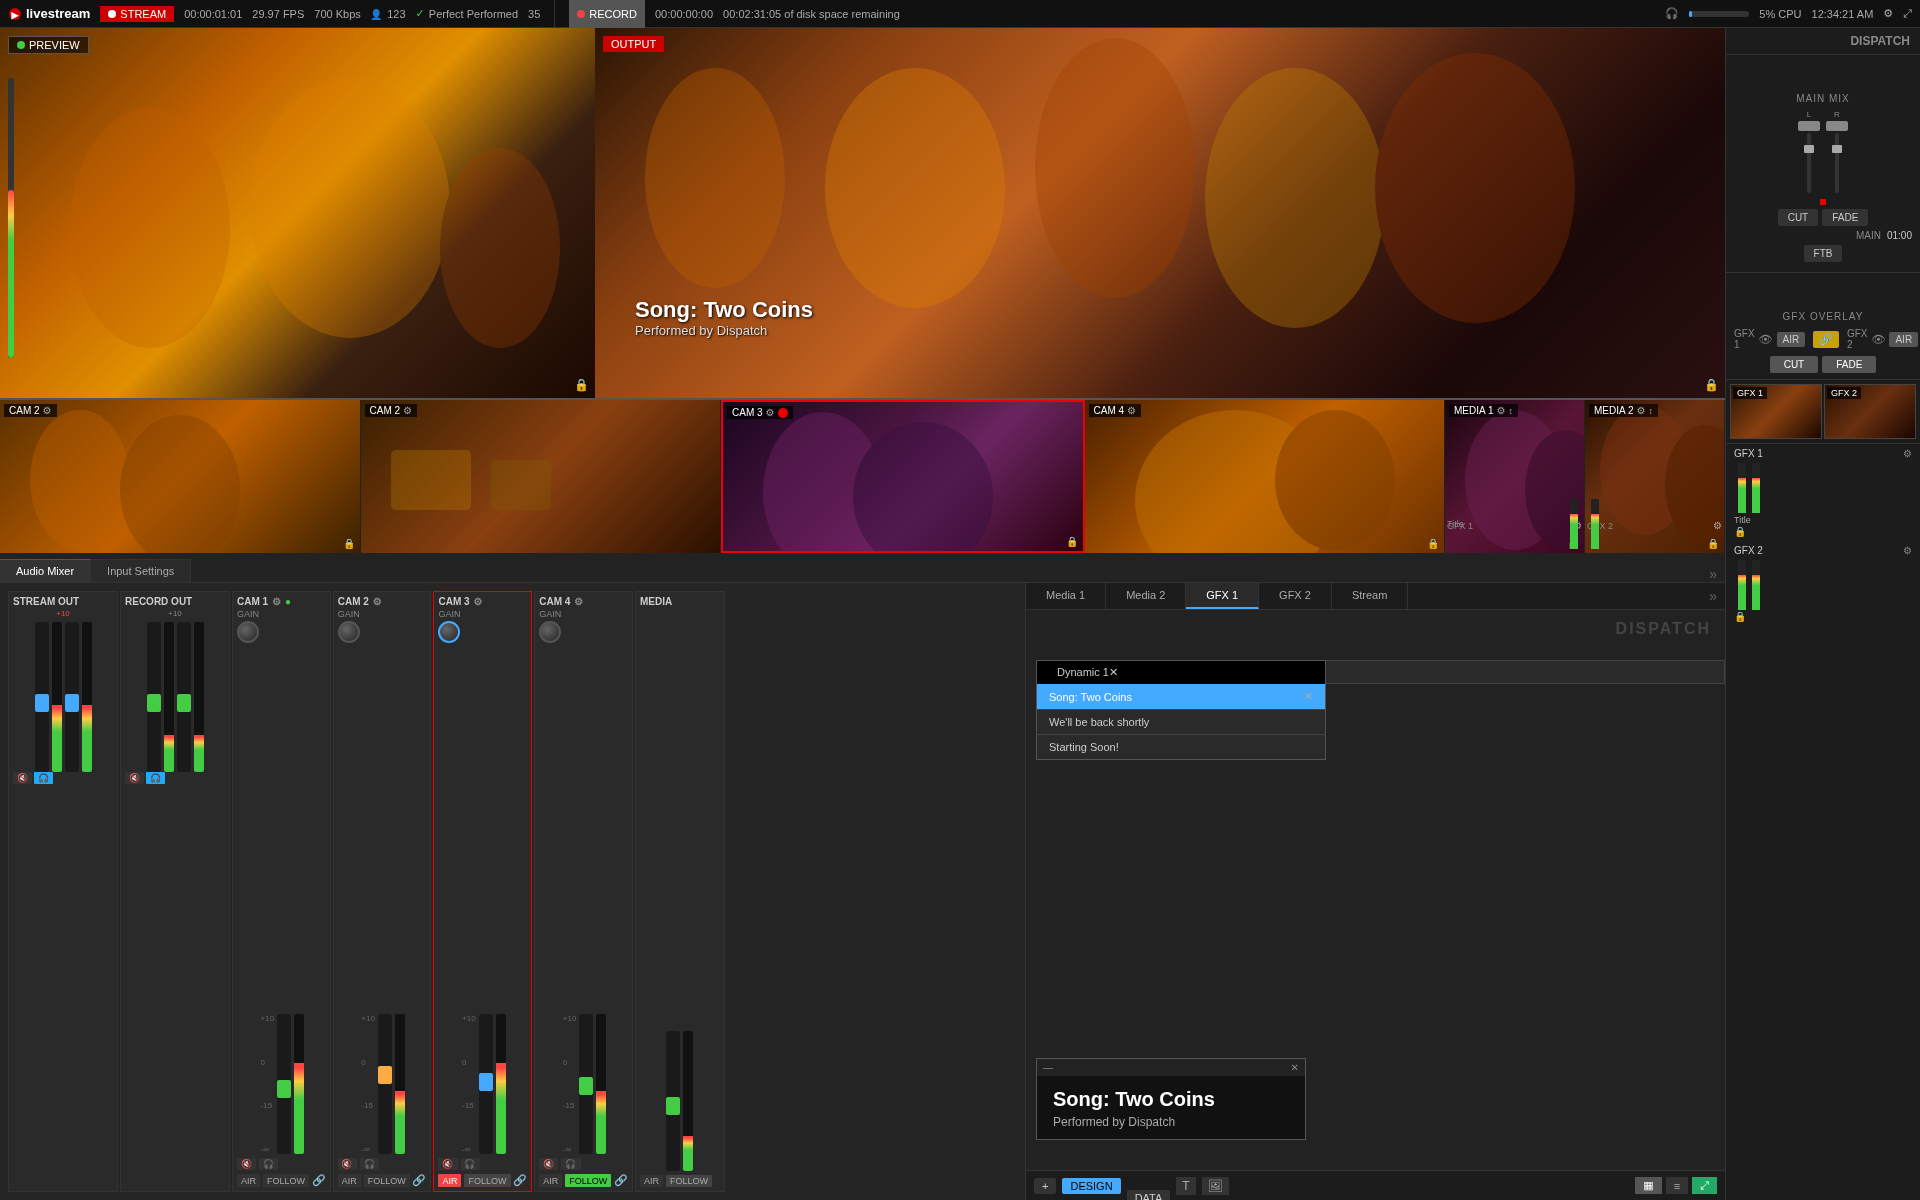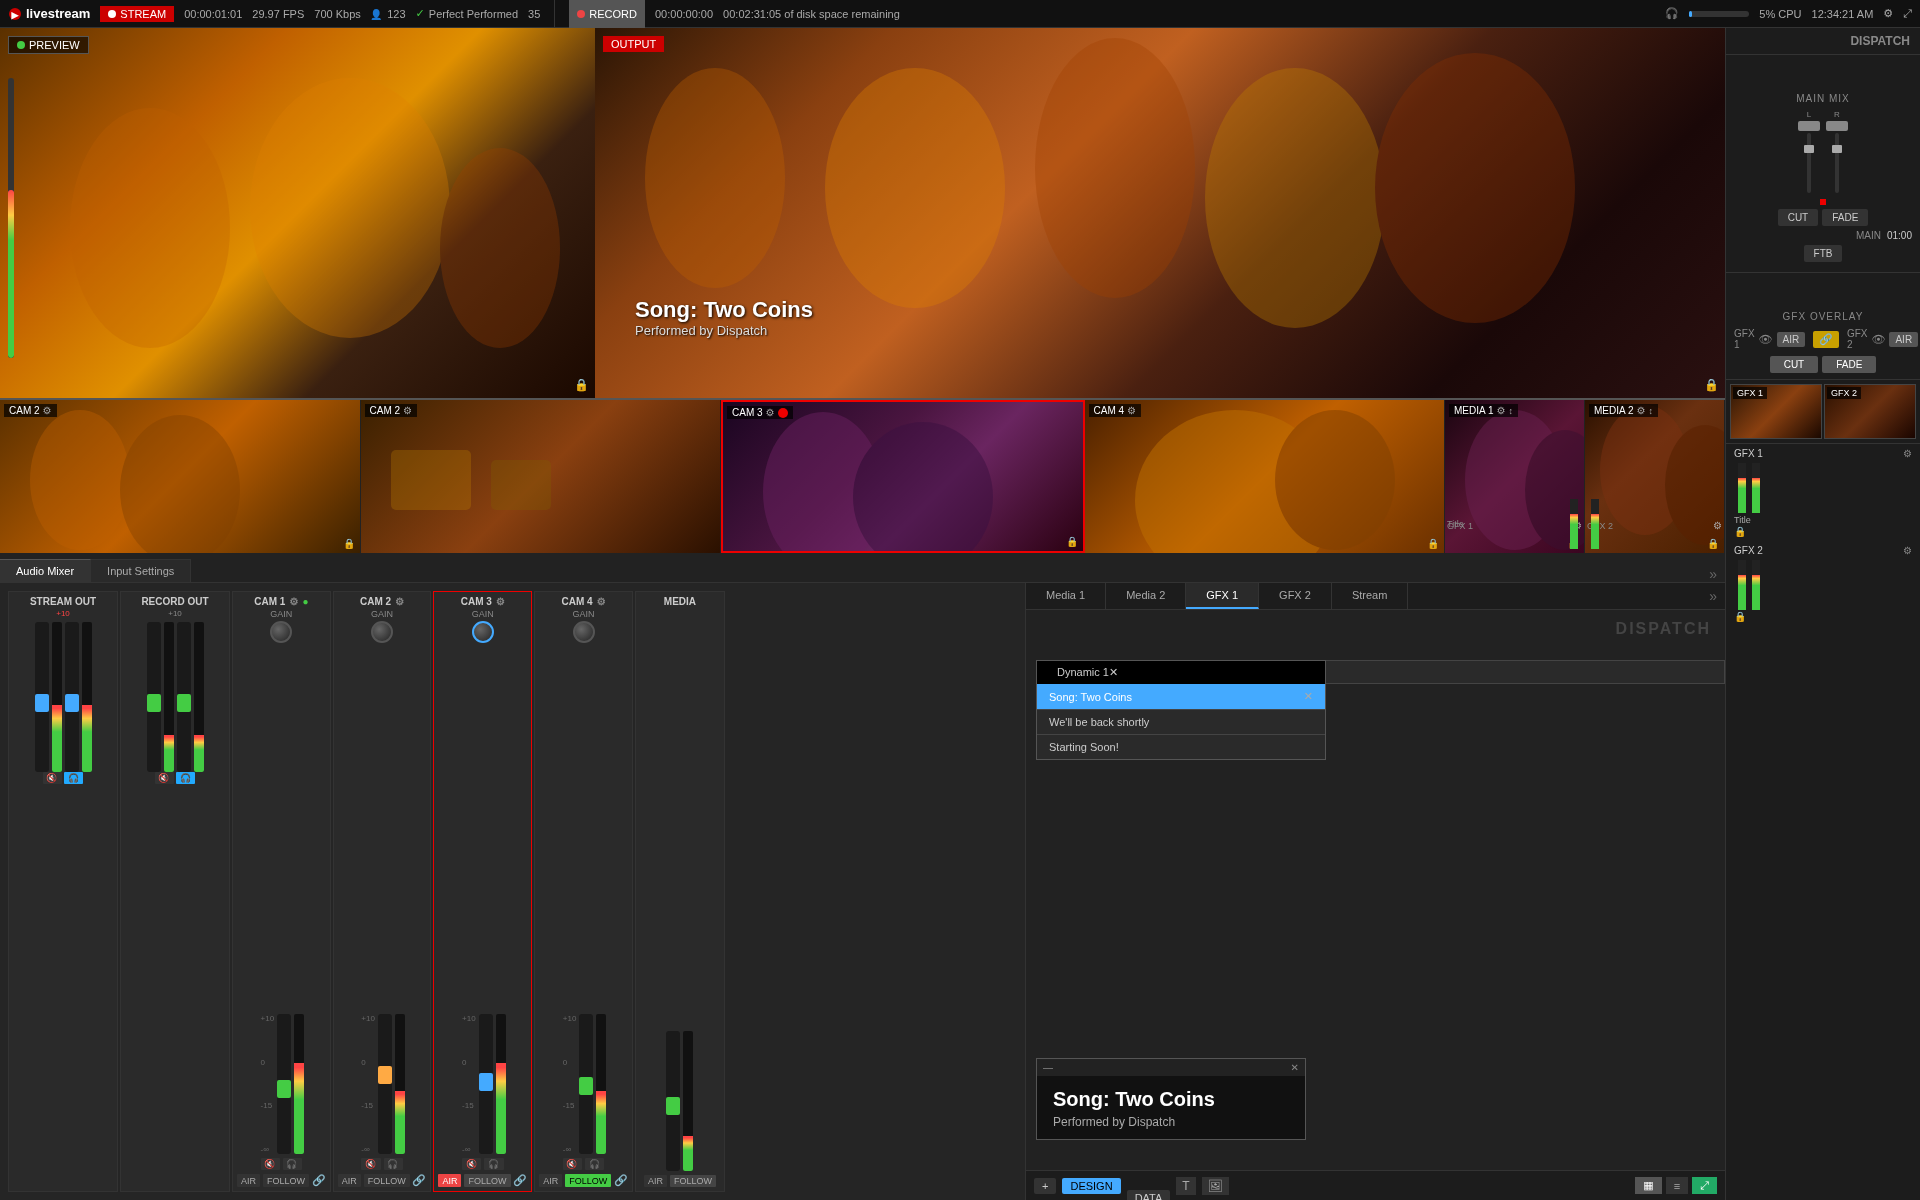--- a/index.html
+++ b/index.html
@@ -111,21 +111,21 @@
     #tab-bar { display: flex; background: #222; border-bottom: 1px solid #333; height: 30px; align-items: flex-end; }
     .tab { padding: 5px 16px; cursor: pointer; font-size: 11px; color: #aaa; border-top: 1px solid #333; border-right: 1px solid #333; background: #2a2a2a; }
     .tab.active { background: #333; color: #fff; border-top: 1px solid #555; }
 
     
     #bottom-content { display: flex; flex: 1; min-height: 0; }
 
     
     #mixer { flex: 1; background: #252525; padding: 8px; display: flex; flex-direction: column; min-width: 0; }
     #mixer-channels { display: flex; gap: 2px; height: 100%; }
-    .mixer-channel { background: #2a2a2a; border: 1px solid #333; padding: 4px; display: flex; flex-direction: column; align-items: center; min-width: 90px; position: relative; }
+    .mixer-channel { background: #2a2a2a; border: 1px solid #333; padding: 4px; display: flex; flex-direction: column; align-items: flex-start; min-width: 90px; position: relative; }
     .mixer-channel.highlighted { border-color: #e00; }
     .ch-label { color: #ccc; font-size: 10px; font-weight: bold; margin-bottom: 2px; display: flex; align-items: center; gap: 4px; }
     .ch-gear { color: #888; font-size: 10px; cursor: pointer; }
     .ch-gain-label { color: #888; font-size: 9px; margin-bottom: 2px; }
     .ch-knob { width: 22px; height: 22px; border-radius: 50%; background: radial-gradient(circle at 35% 35%, #666, #222); border: 2px solid #555; margin-bottom: 4px; cursor: pointer; }
     .ch-fader-area { display: flex; gap: 3px; flex: 1; align-items: flex-end; width: 100%; justify-content: center; }
     .ch-fader { width: 14px; height: 140px; background: #1a1a1a; border-radius: 3px; position: relative; cursor: pointer; }
     .ch-fader-thumb { position: absolute; bottom: 40%; left: 0; right: 0; height: 18px; background: #4af; border-radius: 2px; }
     .ch-fader-thumb.green { background: #4c4; }
     .ch-fader-thumb.yellow { background: #fa4; }

